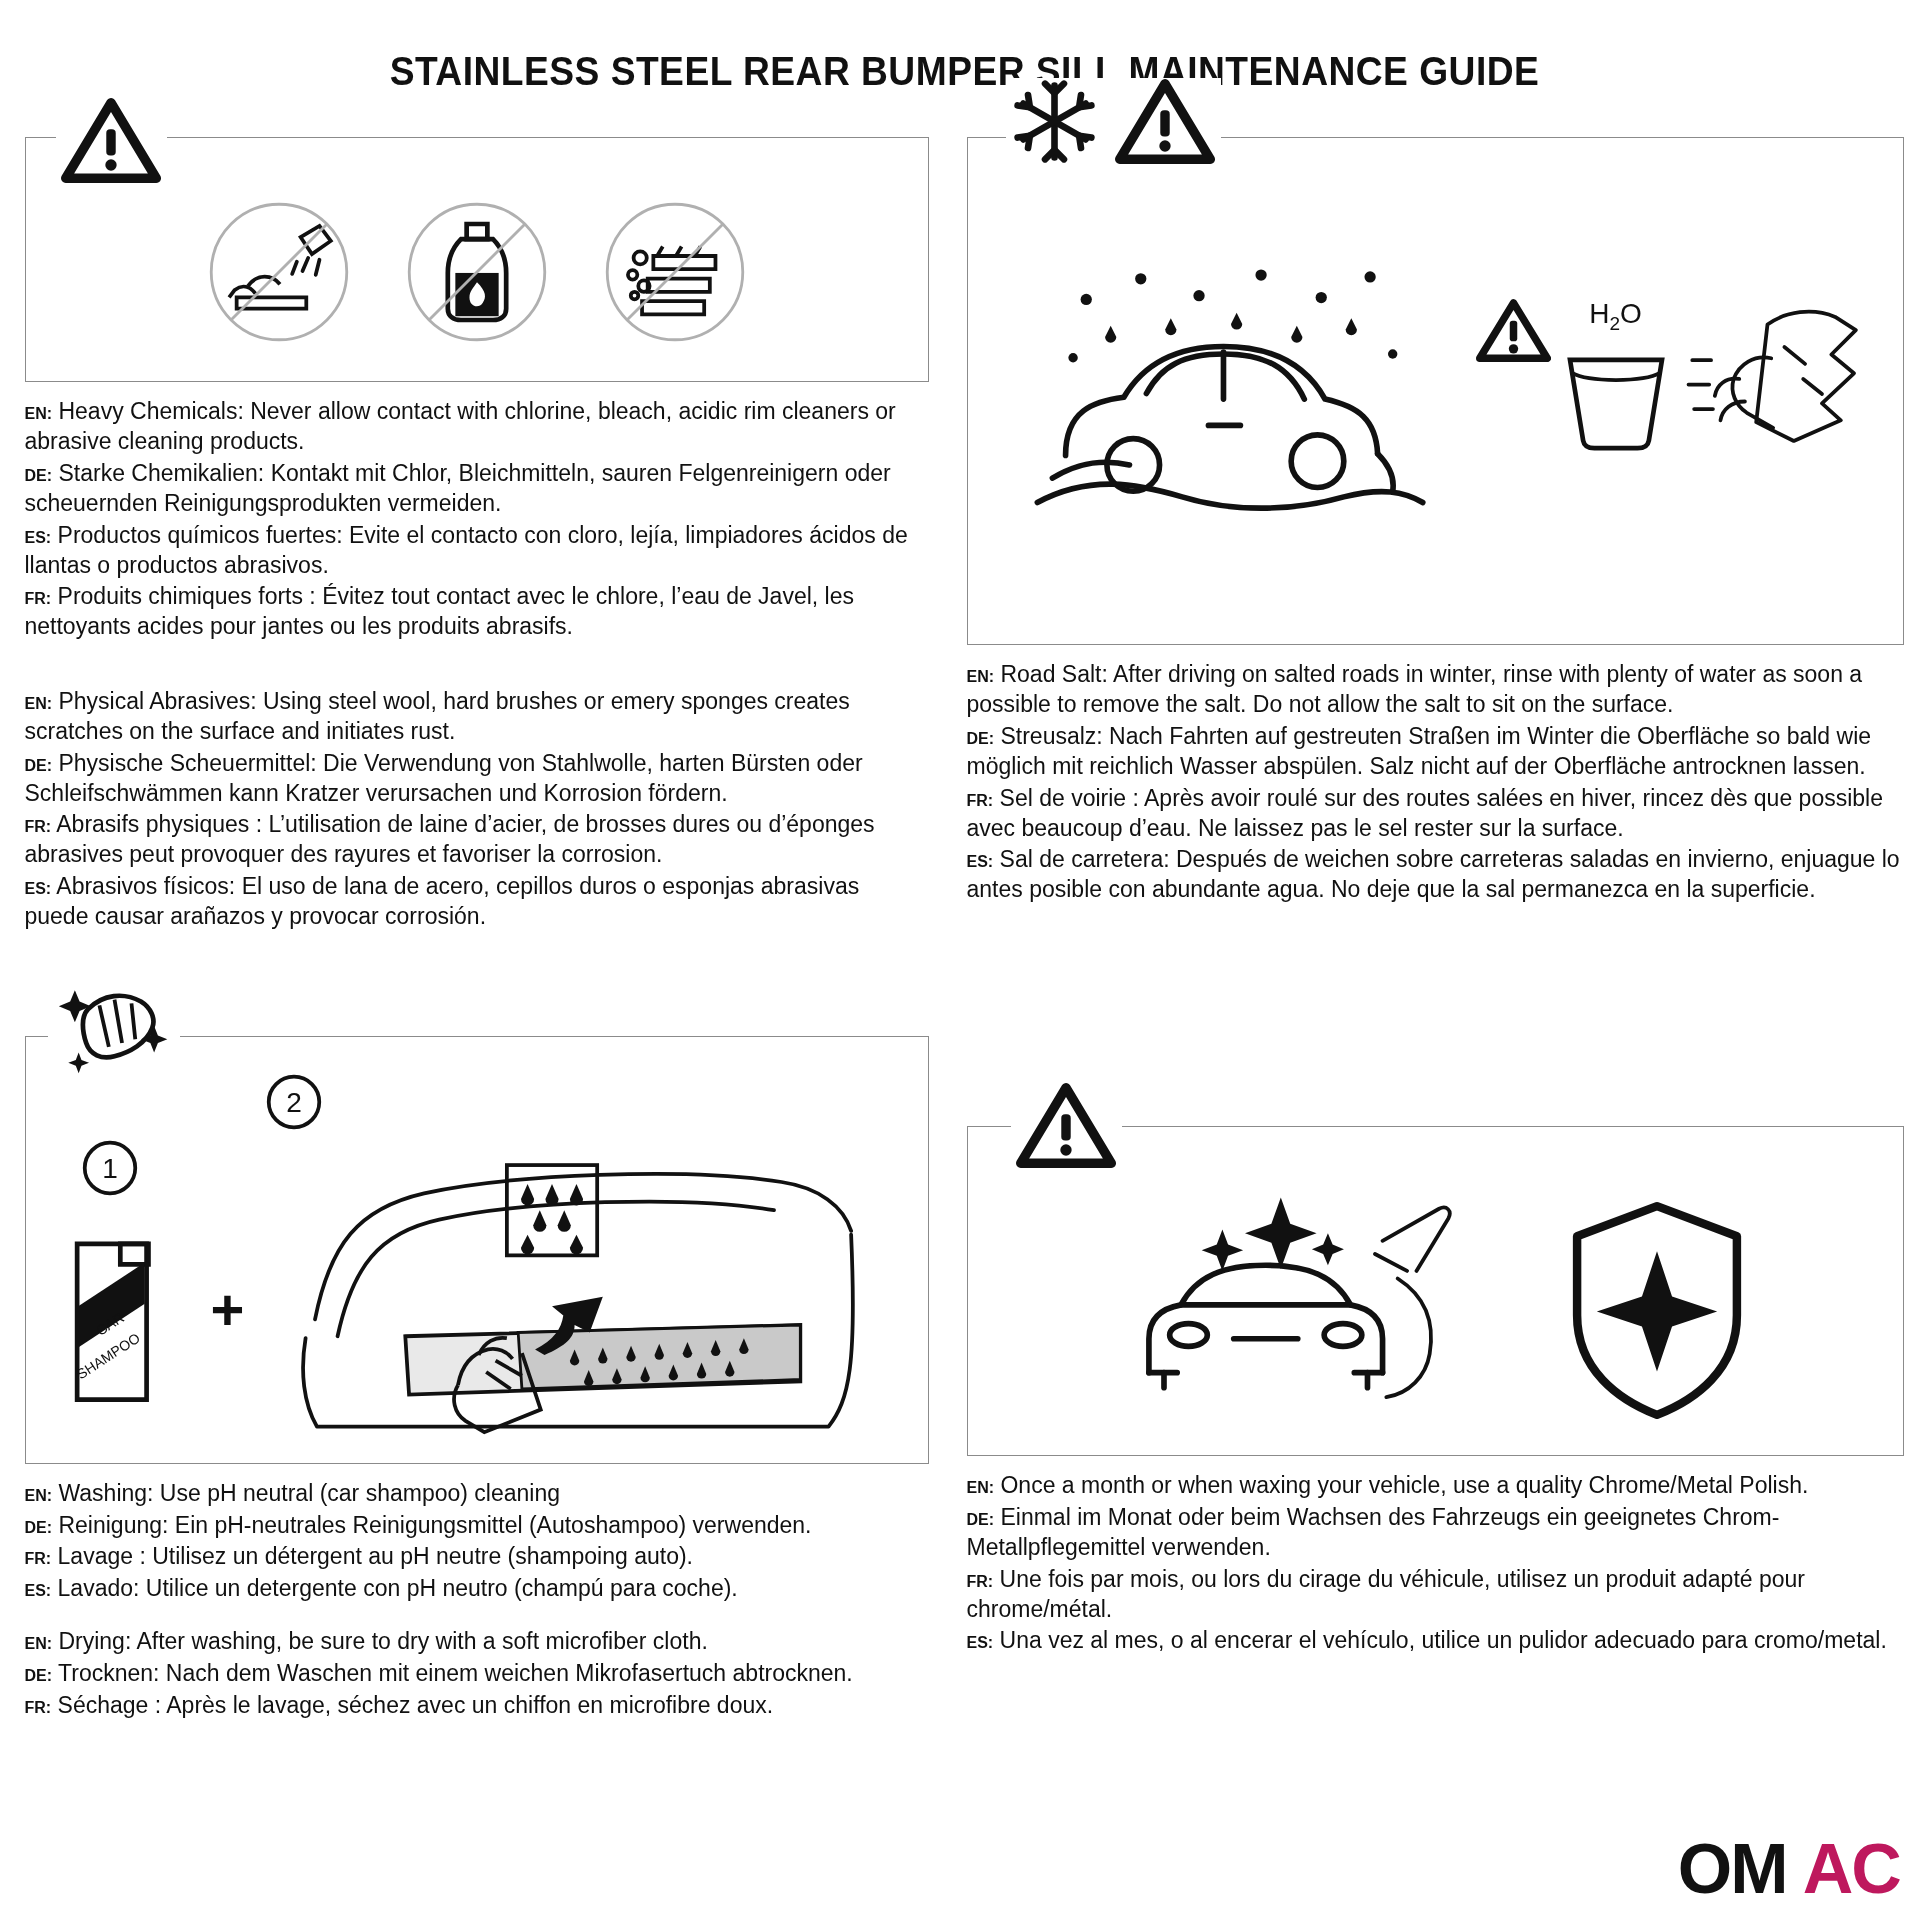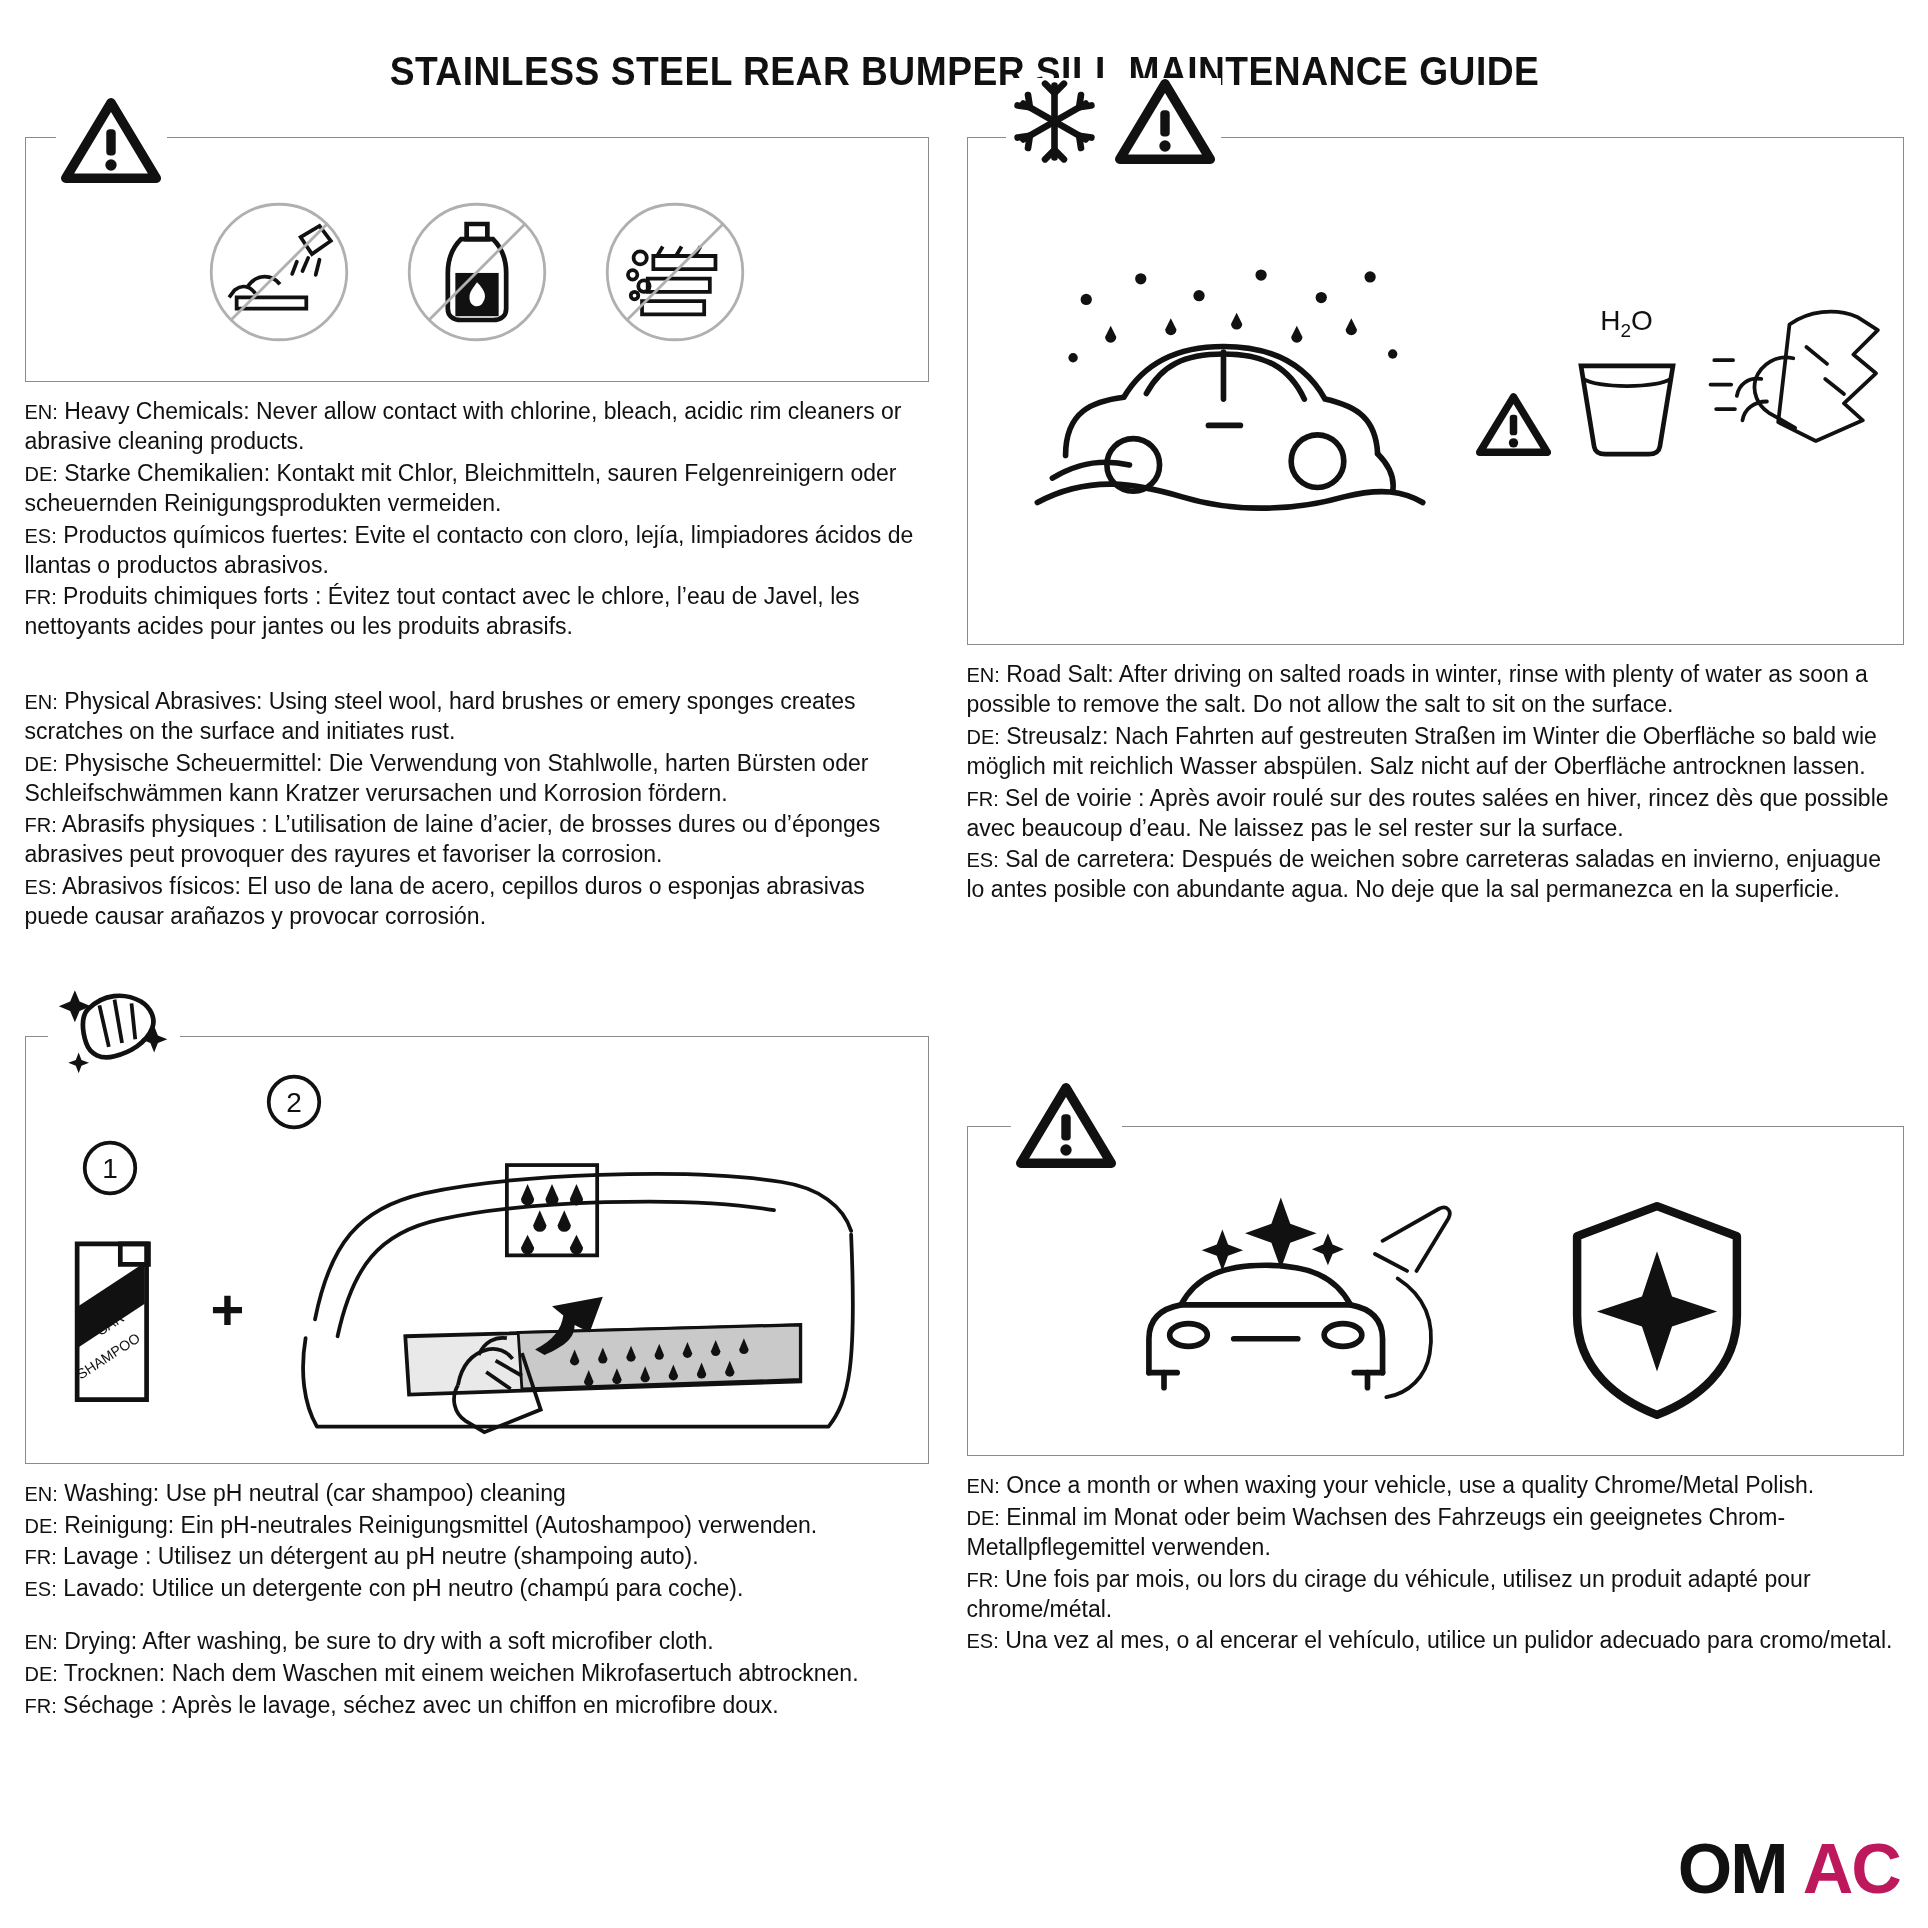--- a/index.html
+++ b/index.html
@@ -62,22 +62,22 @@
 
   .txtblock {
     font-size: 23px;
     line-height: 1.30;
     margin-top: 15px;
   }
   .txtblock p {
     margin: 0 0 1.9px 0;
   }
   .lang {
-    font-weight: 400;
-    font-size: 20px;
+    font-weight: 700;
+    font-size: 16px;
   }
   .gap { height: 28px; }
 
   .footer-logo {
     position: absolute;
     right: 28px;
     bottom: 24.5px;
     font-size: 70px;
     font-weight: 800;
     letter-spacing: -1.9px;
@@ -334,21 +334,21 @@
               <path d="M156 62 l6 12 a6 6 0 0 1 -12 0 z"></path>
               <path d="M226 56 l6 12 a6 6 0 0 1 -12 0 z"></path>
               <path d="M290 70 l6 12 a6 6 0 0 1 -12 0 z"></path>
               <path d="M348 62 l6 12 a6 6 0 0 1 -12 0 z"></path>
               <circle cx="52" cy="104" r="5"></circle>
                 <circle cx="392" cy="100" r="5"></circle>
             </g>
           </svg>
         </div>
 
-        <div style="position:absolute; left:508px; top:160px; display:flex; align-items:flex-end; gap:15px;">
+        <div style="position:absolute; left:508px; top:160px; display:flex; align-items:flex-start; gap:4px;">
           <span>
             <svg width="75" height="66" viewBox="0 0 80 70">
               <path d="M40 5 L76 64 L4 64 Z" fill="none" stroke="#111" stroke-width="8" stroke-linejoin="round"></path>
               <rect x="36" y="24" width="8" height="22" rx="3" fill="#111"></rect>
               <circle cx="40" cy="54" r="5" fill="#111"></circle>
             </svg>
           </span>
           <span>
             <div style="font-size:28px; margin-bottom:3.8px; text-align:center;">
               <span>H</span><sub style="font-size:19px;">2</sub><span>O</span>

